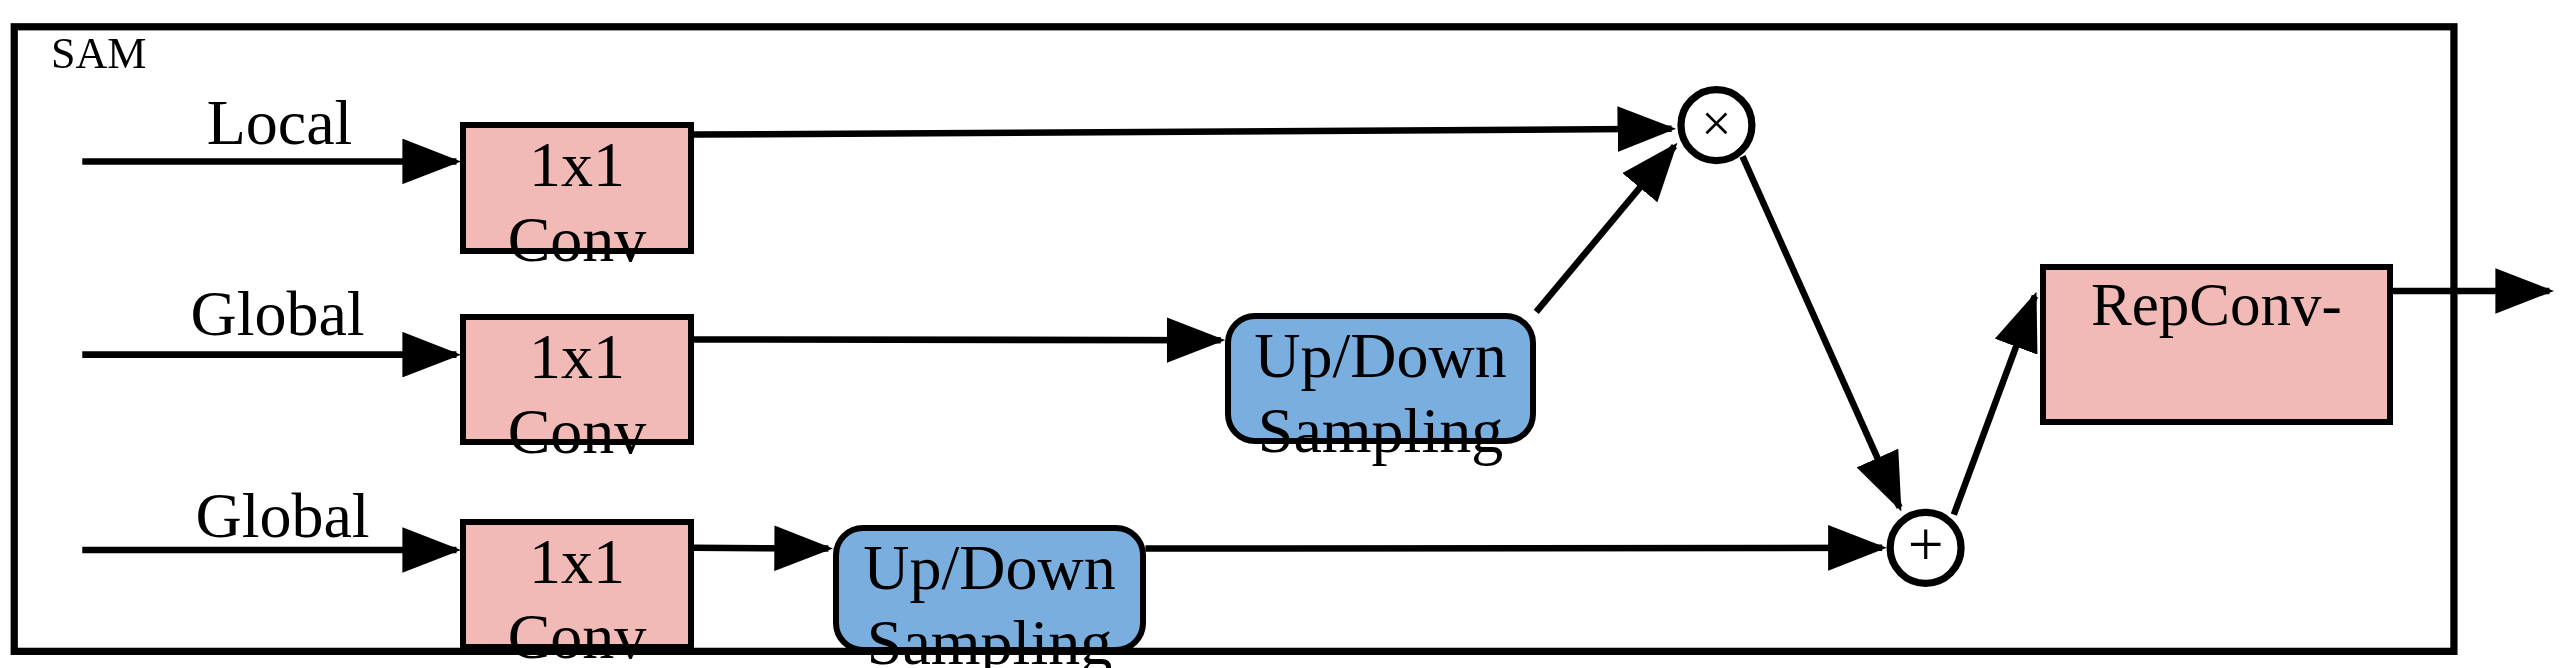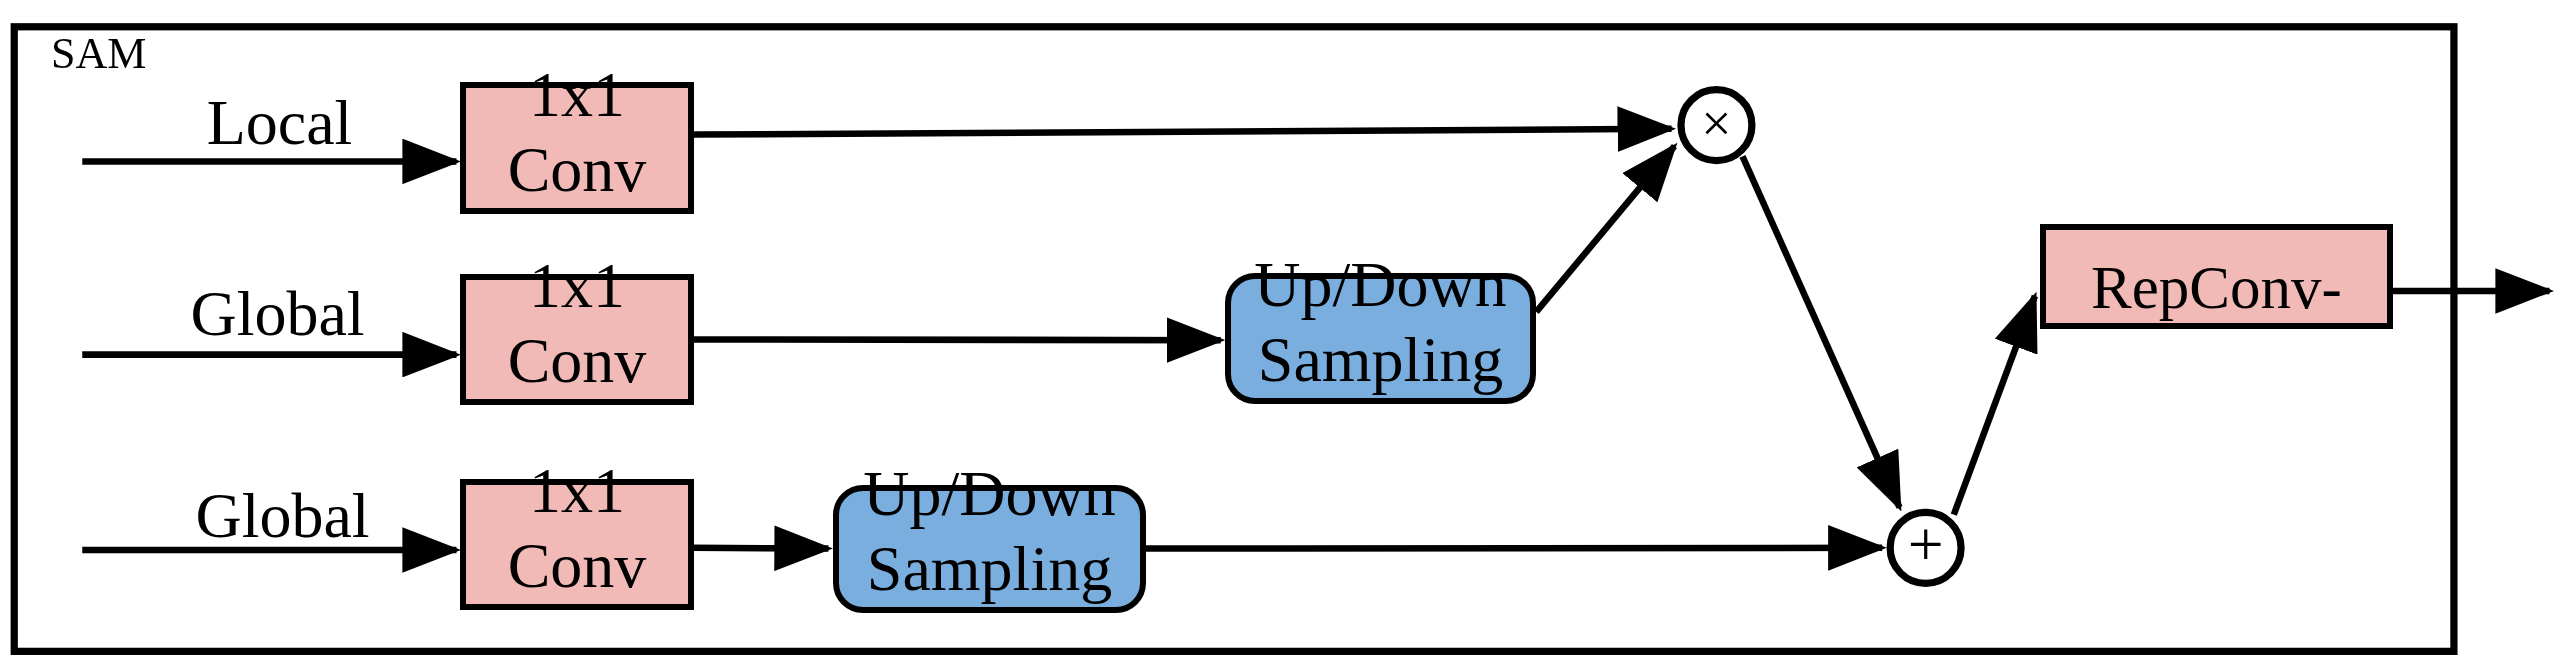--- a/index.html
+++ b/index.html
@@ -33,34 +33,35 @@
   #lbl-global-mid    { left: 169px; top: 276px; }
   #lbl-global-bottom { left: 174px; top: 478px; }
 
   .box {
     position: absolute;
     box-sizing: border-box;
     border: 6.5px solid var(--stroke, #000);
     display: flex;
     flex-direction: column;
     align-items: center;
-    justify-content: flex-end;
+    justify-content: flex-start;
     text-align: center;
     font-size: 64px;
     line-height: 1.17;
+    margin-top: 40px;
   }
   .box span { display: block; }
   .conv     { background: var(--conv-fill, #f2bab6); }
   .sampling { background: var(--sampling-fill, #79aede); border-radius: 30px; }
   #conv1   { left: 460px;  top: 82px; width: 234px; height: 132px; }
   #conv2   { left: 460px;  top: 274px; width: 234px; height: 131px; }
   #conv3   { left: 460px;  top: 479px; width: 234px; height: 131px; }
   #samp-mid    { left: 1225px; top: 273px; width: 311px; height: 131px; }
   #samp-bottom { left: 833px; top: 485px; width: 313px; height: 128px; }
-  #repconv { left: 2040px; top: 224px; width: 353px; height: 105px; font-size: 61px; line-height: 1.15; }
+  #repconv { left: 2040px; top: 224px; width: 353px; height: 161px; font-size: 61px; line-height: 1.15; }
 </style>
 </head>
 <body>
 
 <div class="canvas">
 
   <svg class="wires" width="2576" height="668" viewBox="0 0 3558 923" xmlns="http://www.w3.org/2000/svg">
     <defs>
       <marker id="arrow" viewBox="0 0 9 7" markerWidth="9" markerHeight="7" refX="8.3" refY="3.5" orient="auto">
         <path class="arrowhead" d="M0,0 L9,3.5 L0,7 Z"></path>

